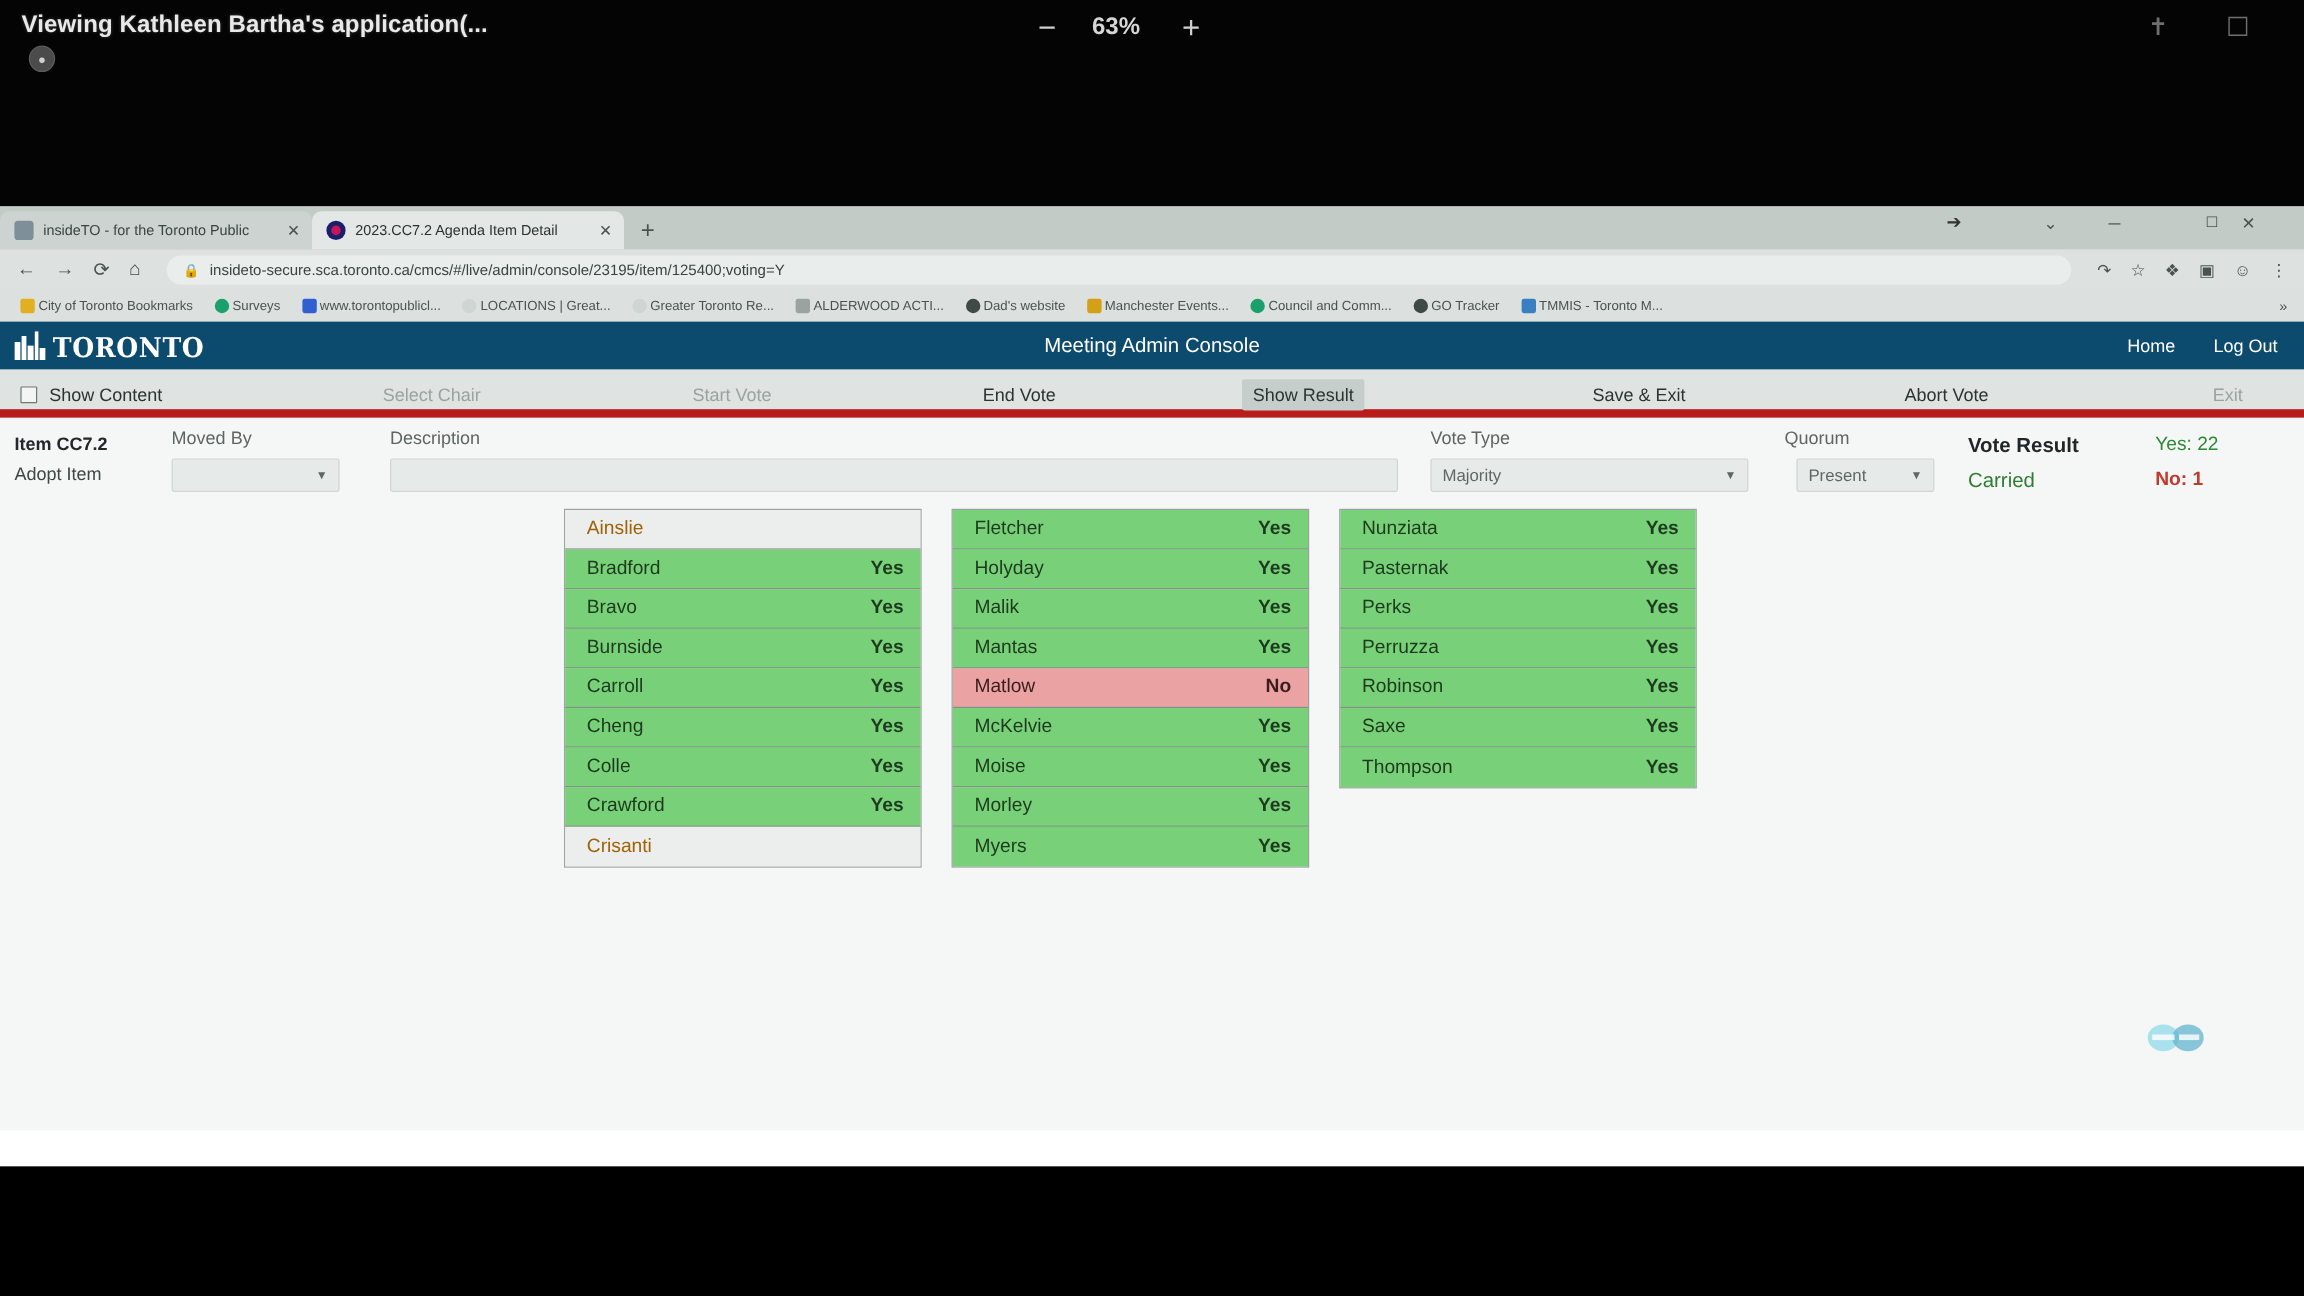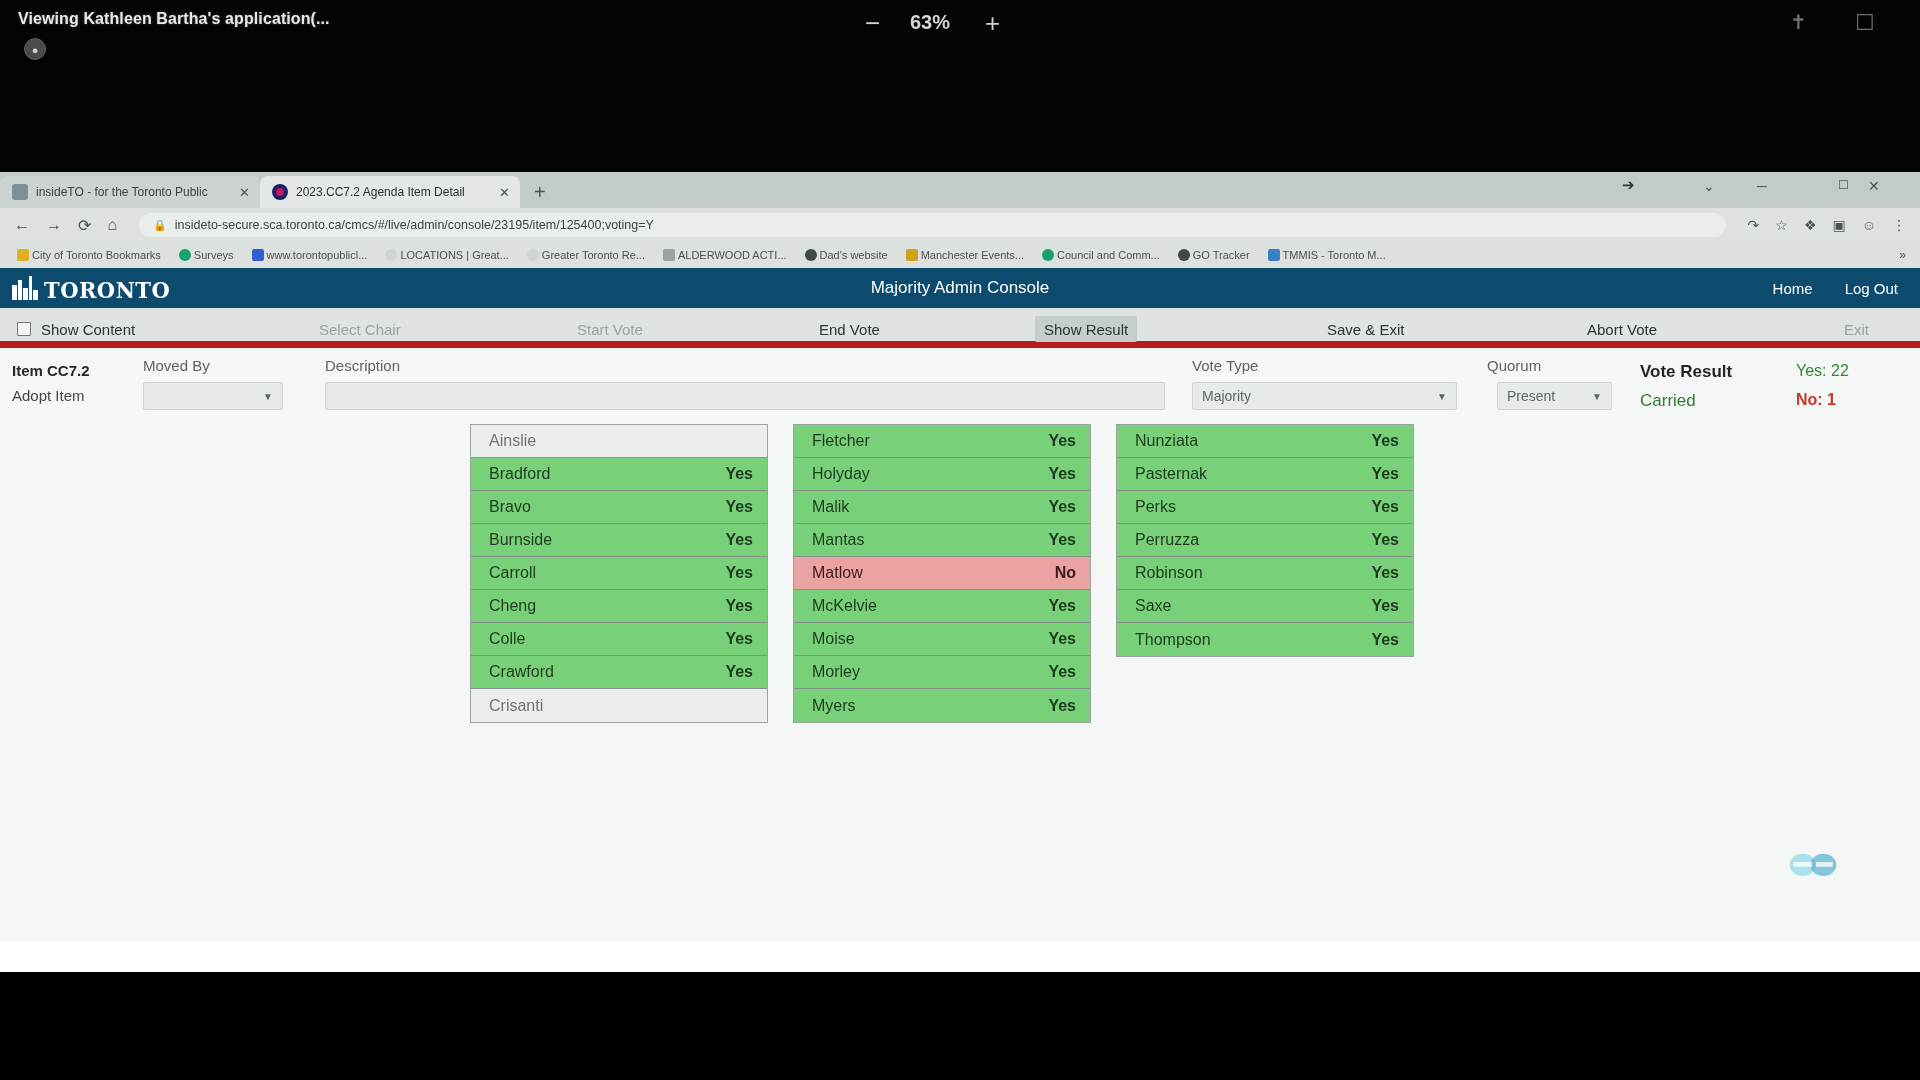--- a/index.html
+++ b/index.html
@@ -12,21 +12,21 @@
 
   
   #viewer-shell { position: absolute; inset: 0; background: #040404; }
 
   #viewer-topbar {
     position: absolute; top: 0; left: 0; width: 1920px; height: 52px;
     display: flex; align-items: center;
   }
   #viewer-title {
     position: absolute; left: 18px; top: 10px;
-    color: #e9e9e9; font-size: 16px; font-weight: bold;
+    color: #e9e9e9; font-size: 20px; font-weight: bold;
     letter-spacing: .1px;
     text-shadow: 0 0 3px rgba(255,255,255,.25);
   }
   #viewer-badge {
     position: absolute; left: 24px; top: 38px;
     width: 22px; height: 22px; border-radius: 50%;
     background: #4b4b4b; color: #cfcfcf;
     font-size: 11px; line-height: 22px; text-align: center;
     border: 1px solid #5d5d5d;
   }
@@ -220,21 +220,21 @@
   .vote-row {
     height: 33px; display: flex; align-items: center;
     justify-content: space-between;
     padding: 0 14px 0 18px;
     font-size: 16px;
     border-bottom: 1px solid #86918c;
   }
   .vote-row:last-child { border-bottom: none; }
   .vote-row.yes { background: #78d178; color: #1d3a1f; }
   .vote-row.no  { background: #eaa2a2; color: #3a1d1d; }
-  .vote-row.none{ background: #ebeeed; color: #737373; }
+  .vote-row.none{ background: #ebeeed; color: #a16207; }
   .vote-value { font-weight: bold; }
 
   #watermark {
     position: absolute; right: 78px; bottom: 92px;
     width: 56px; height: 34px; opacity: .85;
   }
 
   #browser-bottom-strip {
     position: absolute; left: 0; right: 0; bottom: 0; height: 30px;
     background: #ffffff;
@@ -351,21 +351,21 @@
         <div id="toronto-logo">
           <svg id="toronto-glyph" width="26" height="24" viewBox="0 0 26 24">
             <rect x="0" y="9" width="5" height="15" fill="#fff"></rect>
             <rect x="6" y="4" width="4" height="20" fill="#fff"></rect>
             <rect x="11" y="12" width="5" height="12" fill="#fff"></rect>
             <rect x="17" y="0" width="3" height="24" fill="#fff"></rect>
             <rect x="21" y="14" width="5" height="10" fill="#fff"></rect>
           </svg>
           <span id="toronto-wordmark">TORONTO</span>
         </div>
-        <div id="app-title">Majority Admin Console</div>
+        <div id="app-title">Meeting Admin Console</div>
         <div id="app-header-links">
           <span>Home</span>
           <span>Log Out</span>
         </div>
       </div>
 
       <div id="toolbar">
         <div class="tool-btn enabled" style="left:8px">
           <span id="tb-checkbox"></span>
           <span>Show Content</span>

